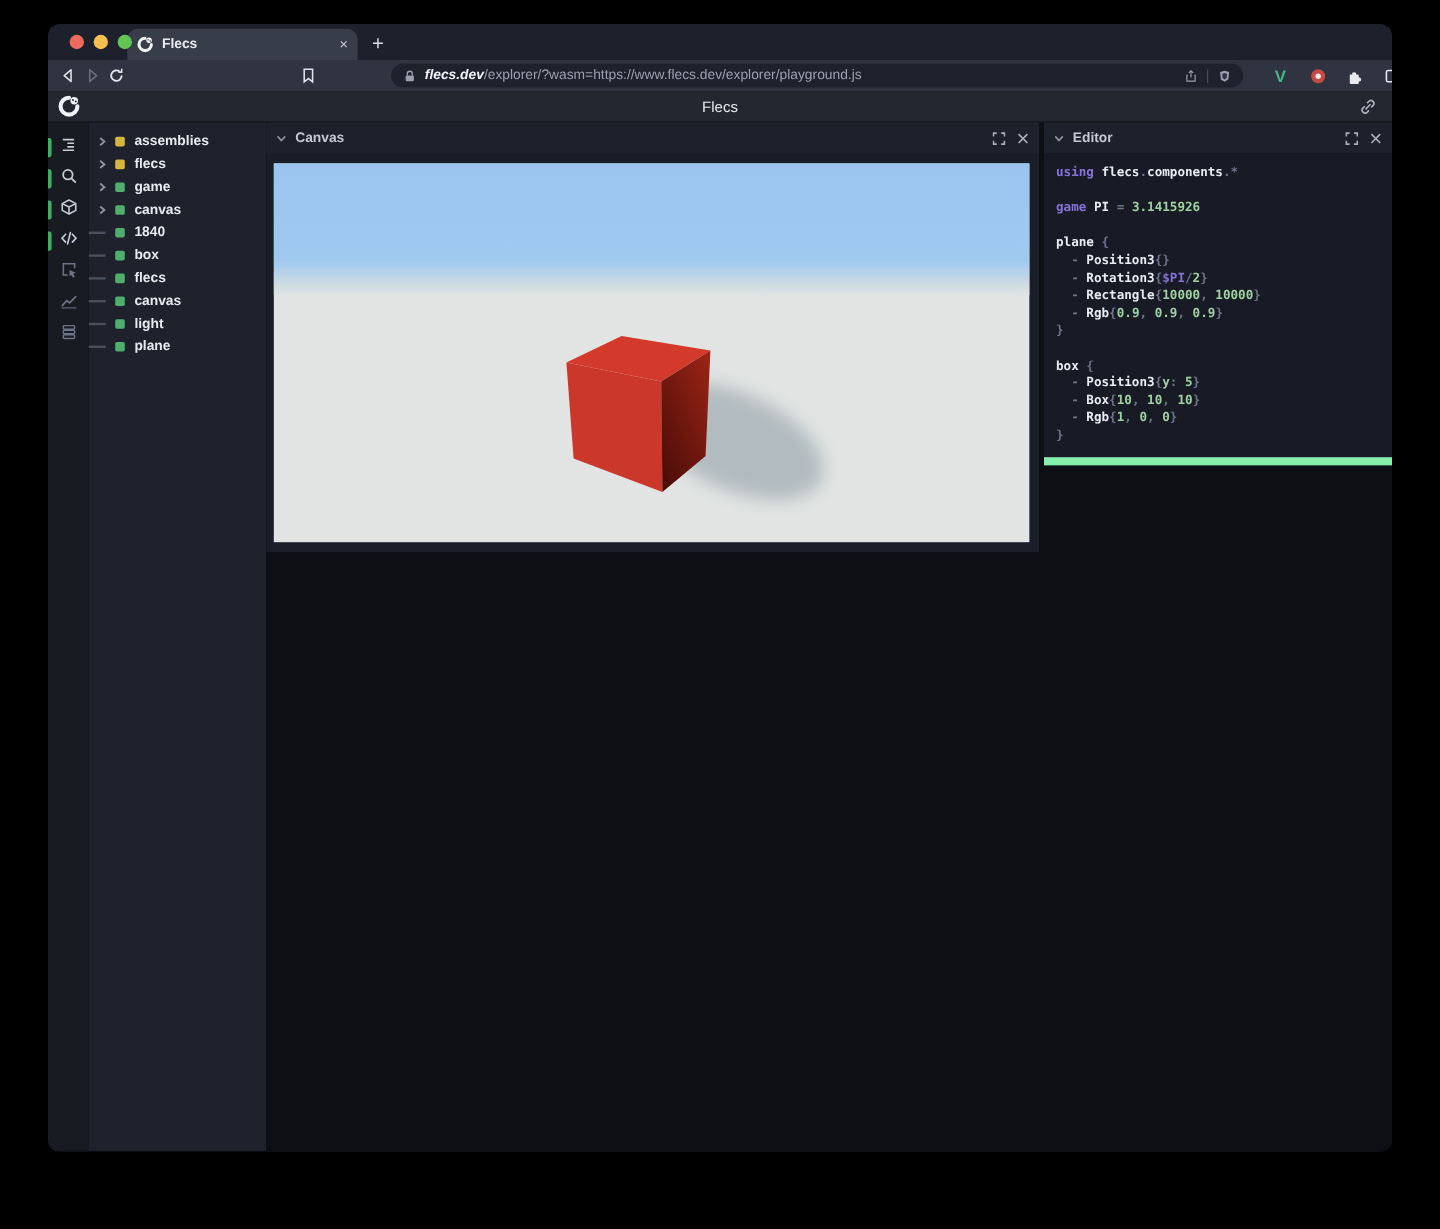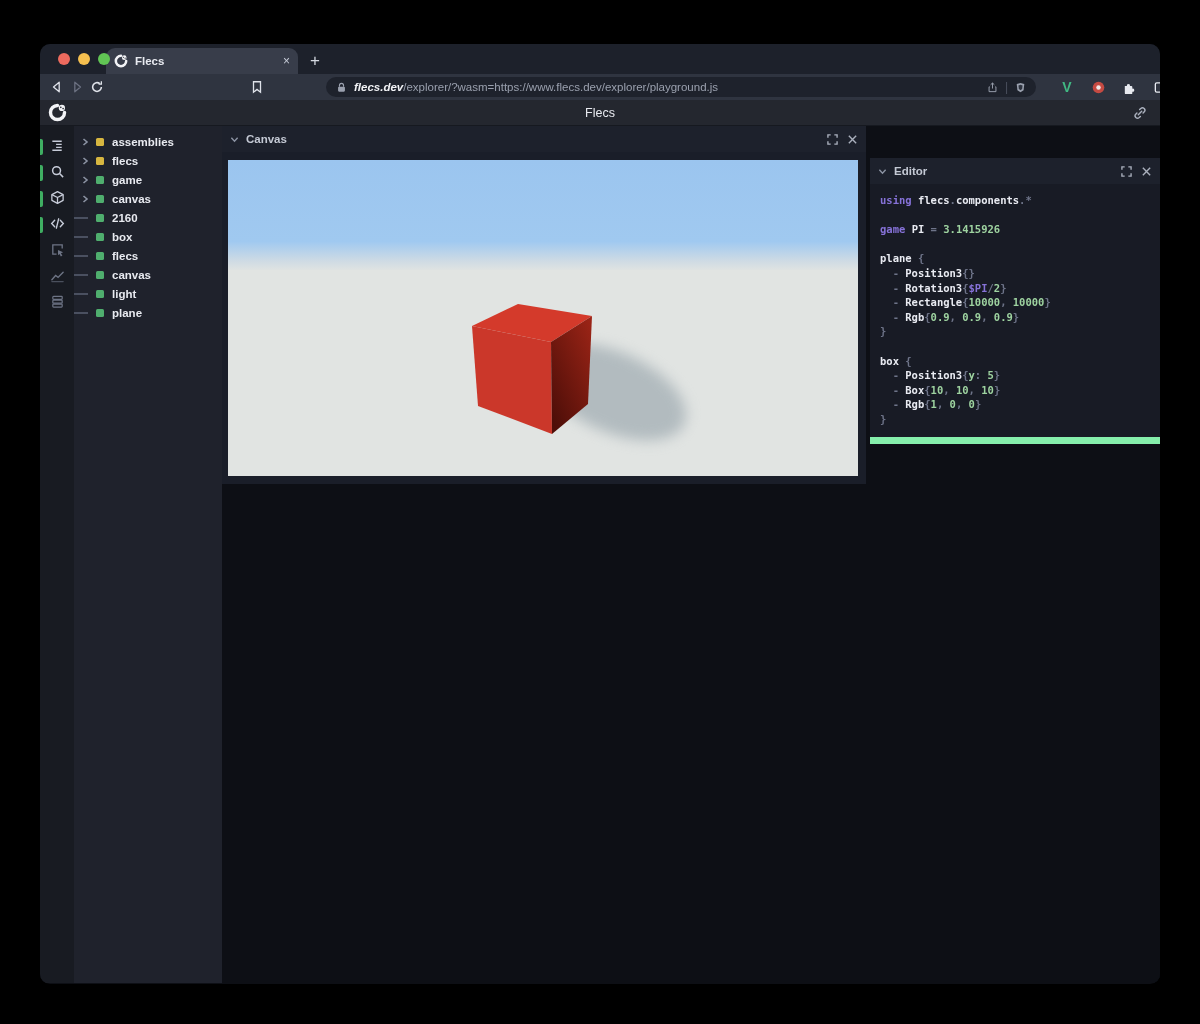--- a/index.html
+++ b/index.html
@@ -1,17 +1,17 @@
 <!DOCTYPE html>
 <html><head>
 <meta charset="utf-8">
 <style>
   html,body{margin:0;padding:0;background:#000;font-family:"Liberation Sans",sans-serif;}
   .stage{position:relative;width:1200px;height:1024px;background:#000;overflow:hidden;}
-  .window{position:absolute;left:40px;top:44px;width:1120px;height:940px;border-radius:10px;
+  .window{position:absolute;left:40px;top:20px;width:1120px;height:940px;border-radius:10px;
           overflow:hidden;background:#0d0f15;}
 
   
   .tabstrip{height:30px;background:#1d212b;display:flex;align-items:flex-end;position:relative;}
   .lights{position:absolute;left:18px;top:9px;display:flex;gap:8px;}
   .light{width:12px;height:12px;border-radius:50%;}
   .tab{margin-left:66px;width:176px;height:26px;background:#383d4a;border-radius:9px 9px 0 0;
        display:flex;align-items:center;padding:0 8px;gap:7px;}
   .tab-title{color:#e8eaf0;font-size:11.5px;font-weight:700;flex:1;}
   .tab-close{color:#c7ccd8;font-size:12px;cursor:default;}
@@ -66,21 +66,21 @@
   .mag{margin-left:6px;color:#9aa0ae;}
   .mag svg{width:11px;height:11px;}
 
   .canvaspanel{background:#1a1e29;padding-bottom:8px;}
   .scene{margin:8px 8px 0 6px;width:630px;height:316px;display:block;}
 
   .gap4{height:4px;background:#0d0f15;}
   .searchhead{height:24px;}
   .mainrest{flex:1;background:#0d0f15;}
 
-  .editorcol{width:294px;display:flex;flex-direction:column;background:#0d0f15;border-left:4px solid #0d0f15;box-sizing:border-box;margin-top:32px;}
+  .editorcol{width:294px;display:flex;flex-direction:column;background:#0d0f15;border-left:4px solid #0d0f15;box-sizing:border-box;}
   .editorbox{background:#181b25;padding:9px 0 10px 10px;border-bottom:7px solid #86efac;}
   .codeline{font-family:"DejaVu Sans Mono","Liberation Mono",monospace;font-size:10.5px;line-height:14.6px;
             white-space:pre;font-weight:700;}
   .tok-kw{color:#8672d8;} .tok-id{color:#e9ebf2;} .tok-num{color:#9ed3a0;}
   .tok-pn{color:#6e7489;} .tok-var{color:#8672d8;}
   .editorrest{flex:1;background:#0d0f15;}
 </style>
 </head>
 <body>
 
@@ -266,21 +266,21 @@
                 <path d="M2.5 1 6 4 2.5 7"></path>
               </svg>
             </span>
             <span class="tree-square" style="background:#4fae6e"></span>
             <span>canvas</span>
           </div>
           <div class="tree-item">
             <span class="tree-caret"></span>
             <span class="tree-dash"></span>
             <span class="tree-square" style="background:#4fae6e"></span>
-            <span>2160</span>
+            <span>1840</span>
           </div>
           <div class="tree-item">
             <span class="tree-caret"></span>
             <span class="tree-dash"></span>
             <span class="tree-square" style="background:#4fae6e"></span>
             <span>box</span>
           </div>
           <div class="tree-item">
             <span class="tree-caret"></span>
             <span class="tree-dash"></span>

